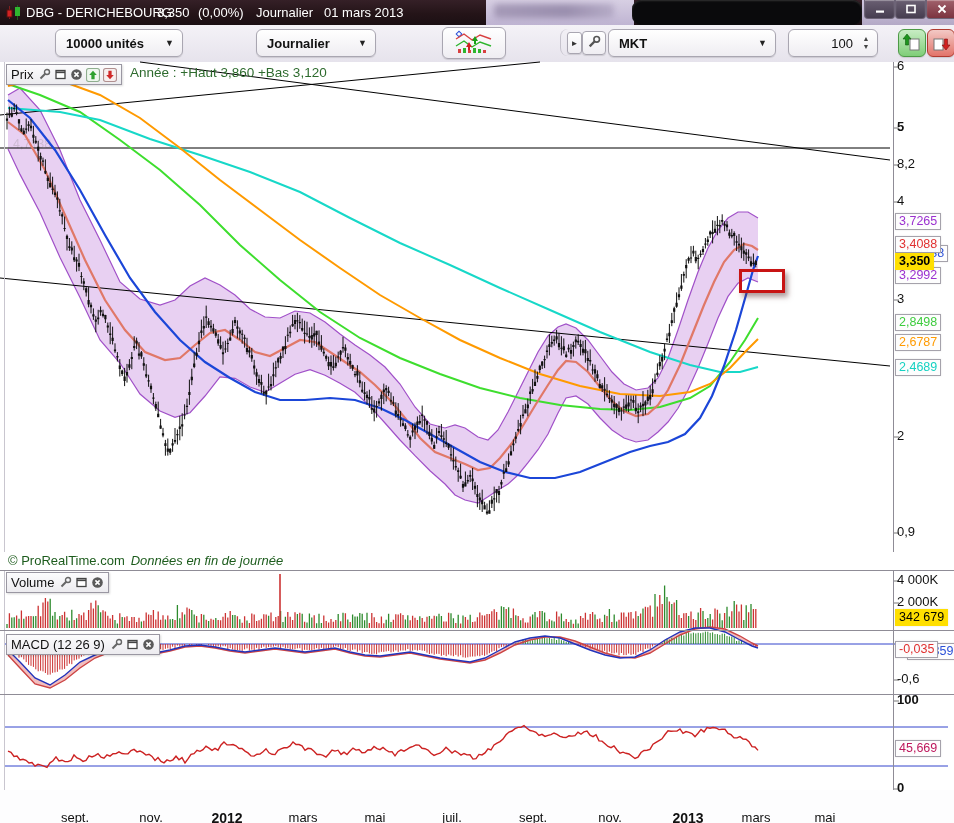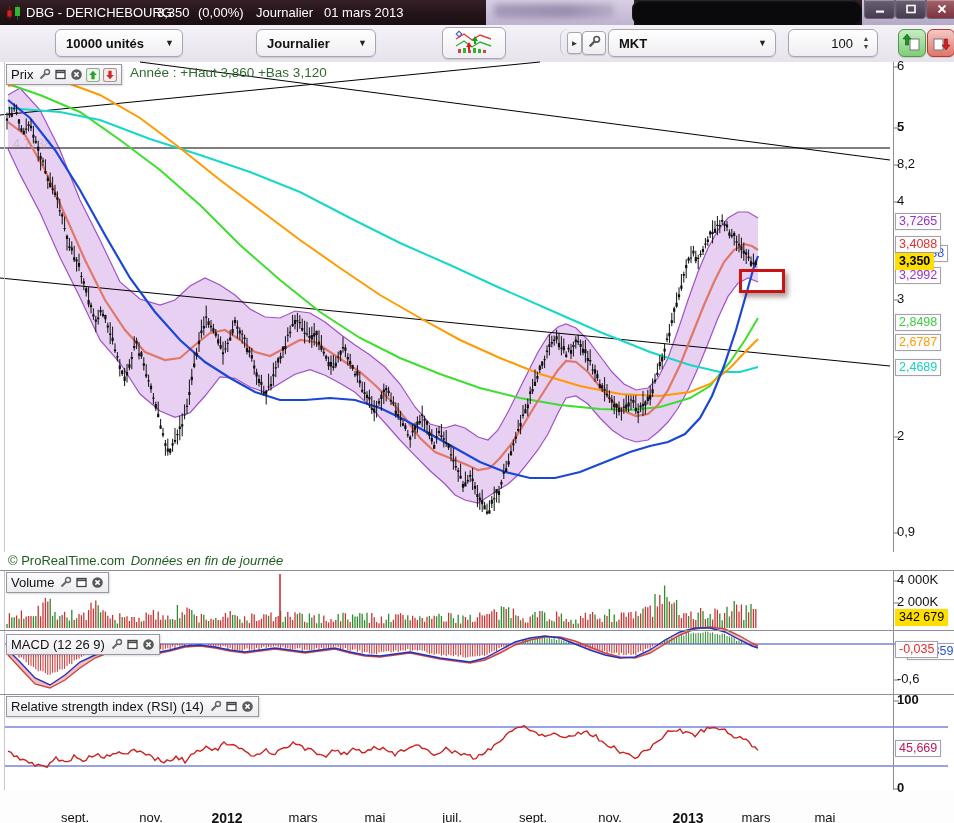--- a/index.html
+++ b/index.html
@@ -310,35 +310,20 @@
       <span class="cicon"><svg width="13" height="13" viewBox="0 0 13 13">
             <rect x="2" y="2.5" width="9" height="8" fill="#fff" stroke="#444" stroke-width="1.3"></rect>
             <line x1="2" y1="4.3" x2="11" y2="4.3" stroke="#444" stroke-width="1.7"></line>
           </svg></span>
       <span class="cicon"><svg width="13" height="13" viewBox="0 0 13 13">
             <circle cx="6.5" cy="6.5" r="5.3" fill="#5a5a5a"></circle>
             <path d="M4.4,4.4 L8.6,8.6 M8.6,4.4 L4.4,8.6" stroke="#fff" stroke-width="1.5"></path>
           </svg></span>
     </div>
 
-    <div class="chip" style="left:6px;top:634px">
-      <span class="clabel">Relative strength index (RSI) (14)</span>
-      <span class="cicon"><svg width="13" height="13" viewBox="0 0 13 13">
-            <circle cx="9" cy="4" r="2.5" fill="none" stroke="#666" stroke-width="1.4"></circle>
-            <line x1="2.5" y1="10.5" x2="7.2" y2="5.8" stroke="#666" stroke-width="2"></line>
-          </svg></span>
-      <span class="cicon"><svg width="13" height="13" viewBox="0 0 13 13">
-            <rect x="2" y="2.5" width="9" height="8" fill="#fff" stroke="#444" stroke-width="1.3"></rect>
-            <line x1="2" y1="4.3" x2="11" y2="4.3" stroke="#444" stroke-width="1.7"></line>
-          </svg></span>
-      <span class="cicon"><svg width="13" height="13" viewBox="0 0 13 13">
-            <circle cx="6.5" cy="6.5" r="5.3" fill="#5a5a5a"></circle>
-            <path d="M4.4,4.4 L8.6,8.6 M8.6,4.4 L4.4,8.6" stroke="#fff" stroke-width="1.5"></path>
-          </svg></span>
-    </div>
 
     <div id="hl-rect"></div>
     <div id="xaxis-strip"></div>
     <div id="labels-layer">
         <div class="axis-num" style="top: -4px;">6</div>
         <div class="axis-num" style="top: 57px; font-weight: bold;">5</div>
         <div class="axis-num" style="top: 94px;">8,2</div>
         <div class="axis-num" style="top: 131px;">4</div>
         <div class="axis-num" style="top: 229px;">3</div>
         <div class="axis-num" style="top: 366px;">2</div>

